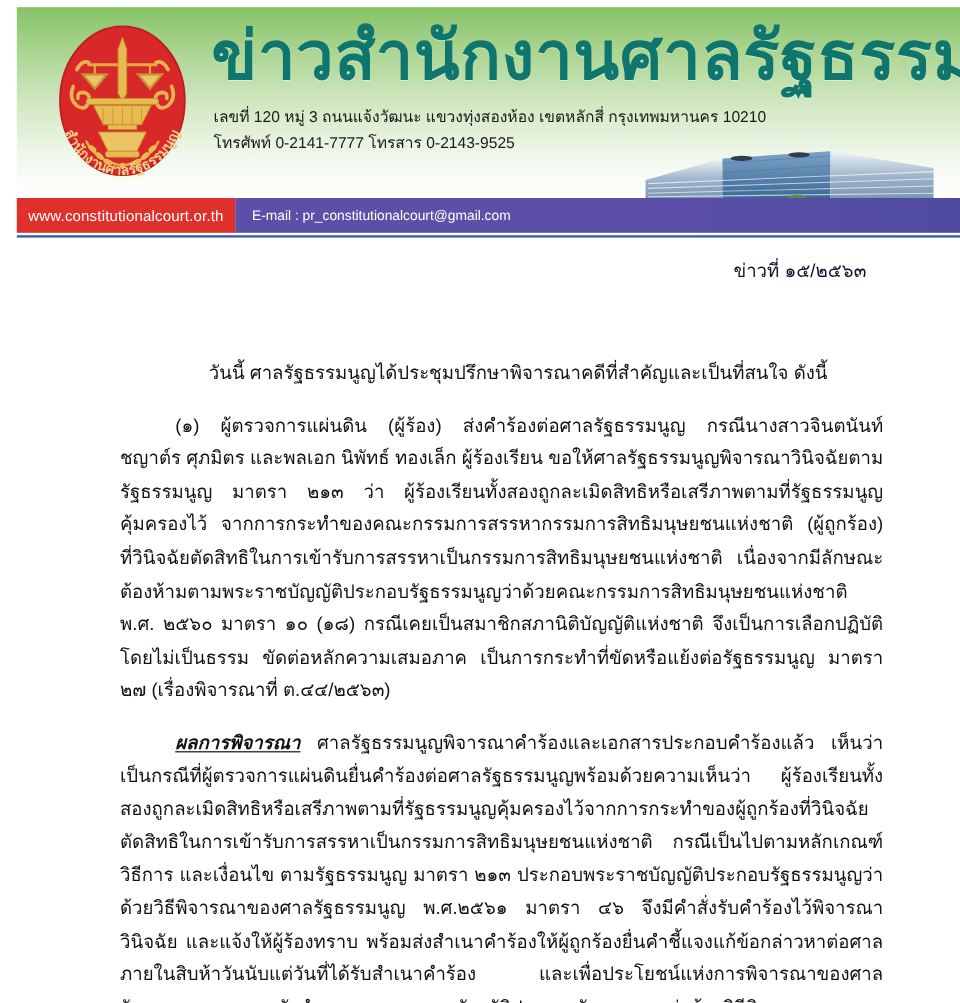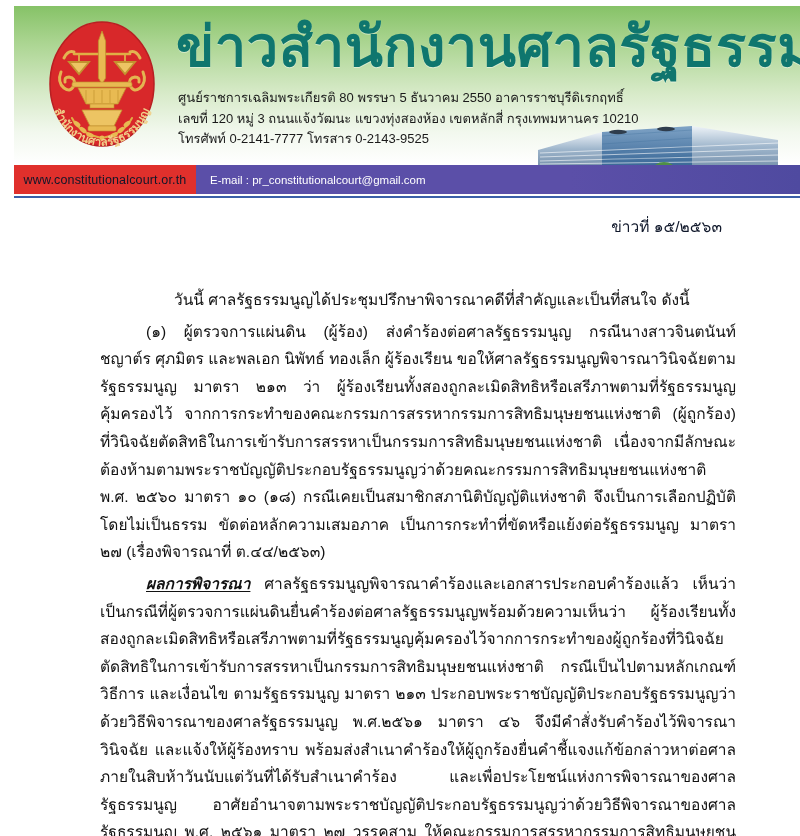--- a/index.html
+++ b/index.html
@@ -80,21 +80,21 @@
     left: 14px;
     top: 165px;
     width: 182px;
     height: 29px;
     background: #e0302c;
     display: flex;
     align-items: center;
     justify-content: center;
   }
   .bar-web span {
-    color: #0f172a;
+    color: #ffffff;
     font-size: 12.5px;
     letter-spacing: 0.15px;
     white-space: nowrap;
   }
   .bar-social {
     position: absolute;
     left: 196px;
     top: 165px;
     width: 604px;
     height: 29px;
@@ -138,21 +138,21 @@
     left: 100px;
     top: 282px;
     width: 636px;
     font-size: 15.5px;
     line-height: 27.6px;
     color: #121212;
     text-align: justify;
     text-justify: inter-word;
   }
   .doc-body p {
-    margin: 4px 0 0 0;
+    margin: 16px 0 0 0;
   }
   .p-lead   { text-indent: 74px; margin-bottom: 17px; }
   .p-item   { text-indent: 46px; margin-bottom: 20px; }
   .p-result { text-indent: 46px; }
   .result-label {
     font-weight: 700;
     text-decoration: underline;
     text-underline-offset: 2px;
     font-style: italic;
   }
@@ -221,21 +221,20 @@
       </defs>
       <text font-size="11.5" font-weight="700" fill="#f0d08a" font-family="'Liberation Sans', sans-serif">
         <textPath href="#arcpath" startOffset="50%" text-anchor="middle">สำนักงานศาลรัฐธรรมนูญ</textPath>
       </text>
     </svg>
   </div>
 
   <div class="lh-title">ข่าวสำนักงานศาลรัฐธรรมนูญ</div>
 
   <div class="lh-addr">
-    <div>ศูนย์ราชการเฉลิมพระเกียรติ 80 พรรษา 5 ธันวาคม 2550 อาคารราชบุรีดิเรกฤทธิ์</div>
     <div>เลขที่ 120 หมู่ 3 ถนนแจ้งวัฒนะ แขวงทุ่งสองห้อง เขตหลักสี่ กรุงเทพมหานคร 10210</div>
     <div>โทรศัพท์ 0-2141-7777  โทรสาร 0-2143-9525</div>
   </div>
 
   <div class="building">
     <svg viewBox="0 0 268 62" xmlns="http://www.w3.org/2000/svg">
       <defs>
         <linearGradient id="glass" x1="0" y1="0" x2="0" y2="1">
           <stop offset="0%" stop-color="#eef3f8"></stop>
           <stop offset="45%" stop-color="#9fb6cc"></stop>

